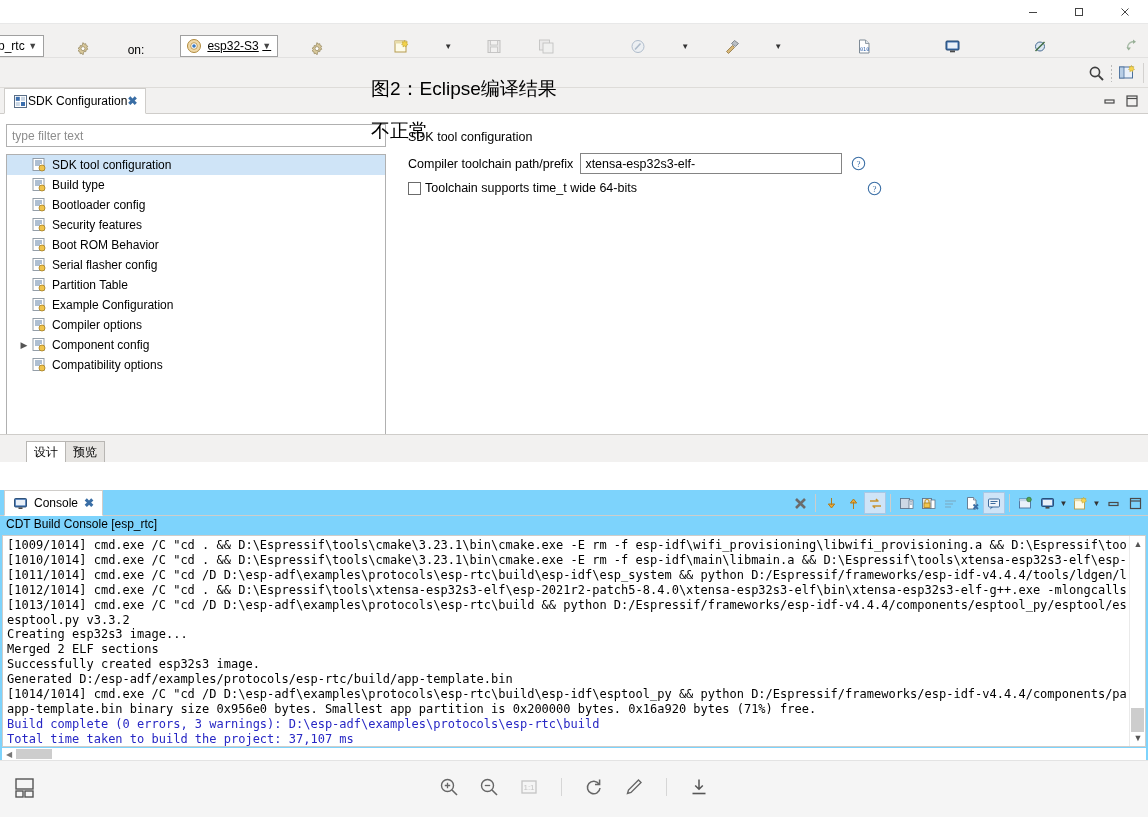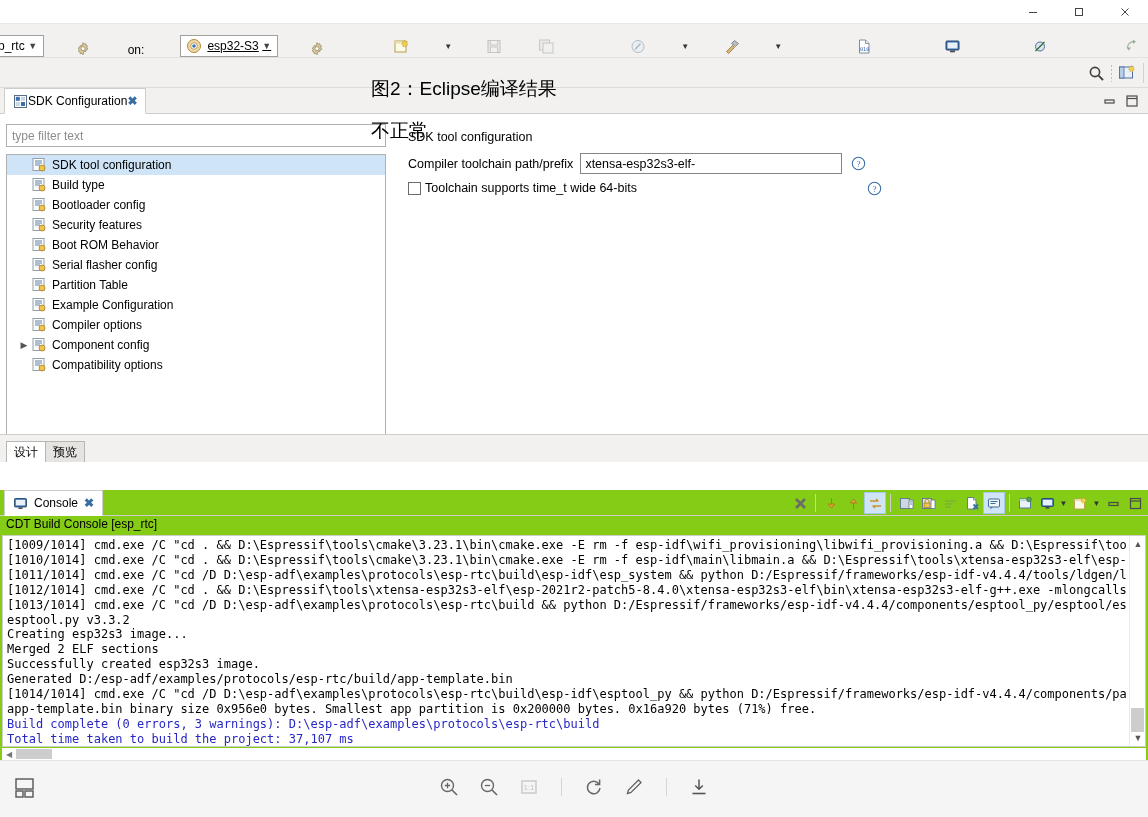--- a/index.html
+++ b/index.html
@@ -132,33 +132,33 @@
   }
   .helpic { width: 15px; height: 15px; margin-left: 9px; flex: none; }
   .cbox {
     width: 13px; height: 13px; border: 1px solid #6b6b6b; background: #fff;
     margin-right: 4px; flex: none;
   }
 
   .ebottom-tabs {
     position: absolute; left: 0; bottom: 0; width: 100%; height: 28px;
     border-top: 1px solid #cfcdca; background: #f2f1f0;
-    display: flex; align-items: flex-end;
+    display: flex; align-items: flex-end; padding-left: 20px;
   }
   .btab {
     height: 21px; padding: 0 7px; display: flex; align-items: center;
     font-size: 12px; border: 1px solid #b8b6b3; border-bottom: none;
     background: #e6e4e1; margin-right: -1px;
   }
   .btab.active { background: #ffffff; }
 
   
   .console {
     position: absolute; left: 0; top: 490; top: 490px; width: 1148px; height: 270px;
-    background: #84cc16;
+    background: #7dd3fc;
   }
   .ctabbar { position: relative; height: 26px; border-bottom: 1px solid #cfcdca; }
   .ctab {
     position: absolute; left: 4px; top: 0; height: 26px;
     display: flex; align-items: center; gap: 6px; padding: 0 8px;
     background: #ffffff; border: 1px solid #cfcdca; border-bottom: 1px solid #fff;
     font-size: 12px;
   }
   .ctools {
     position: absolute; right: 2px; top: 2px; height: 22px;

